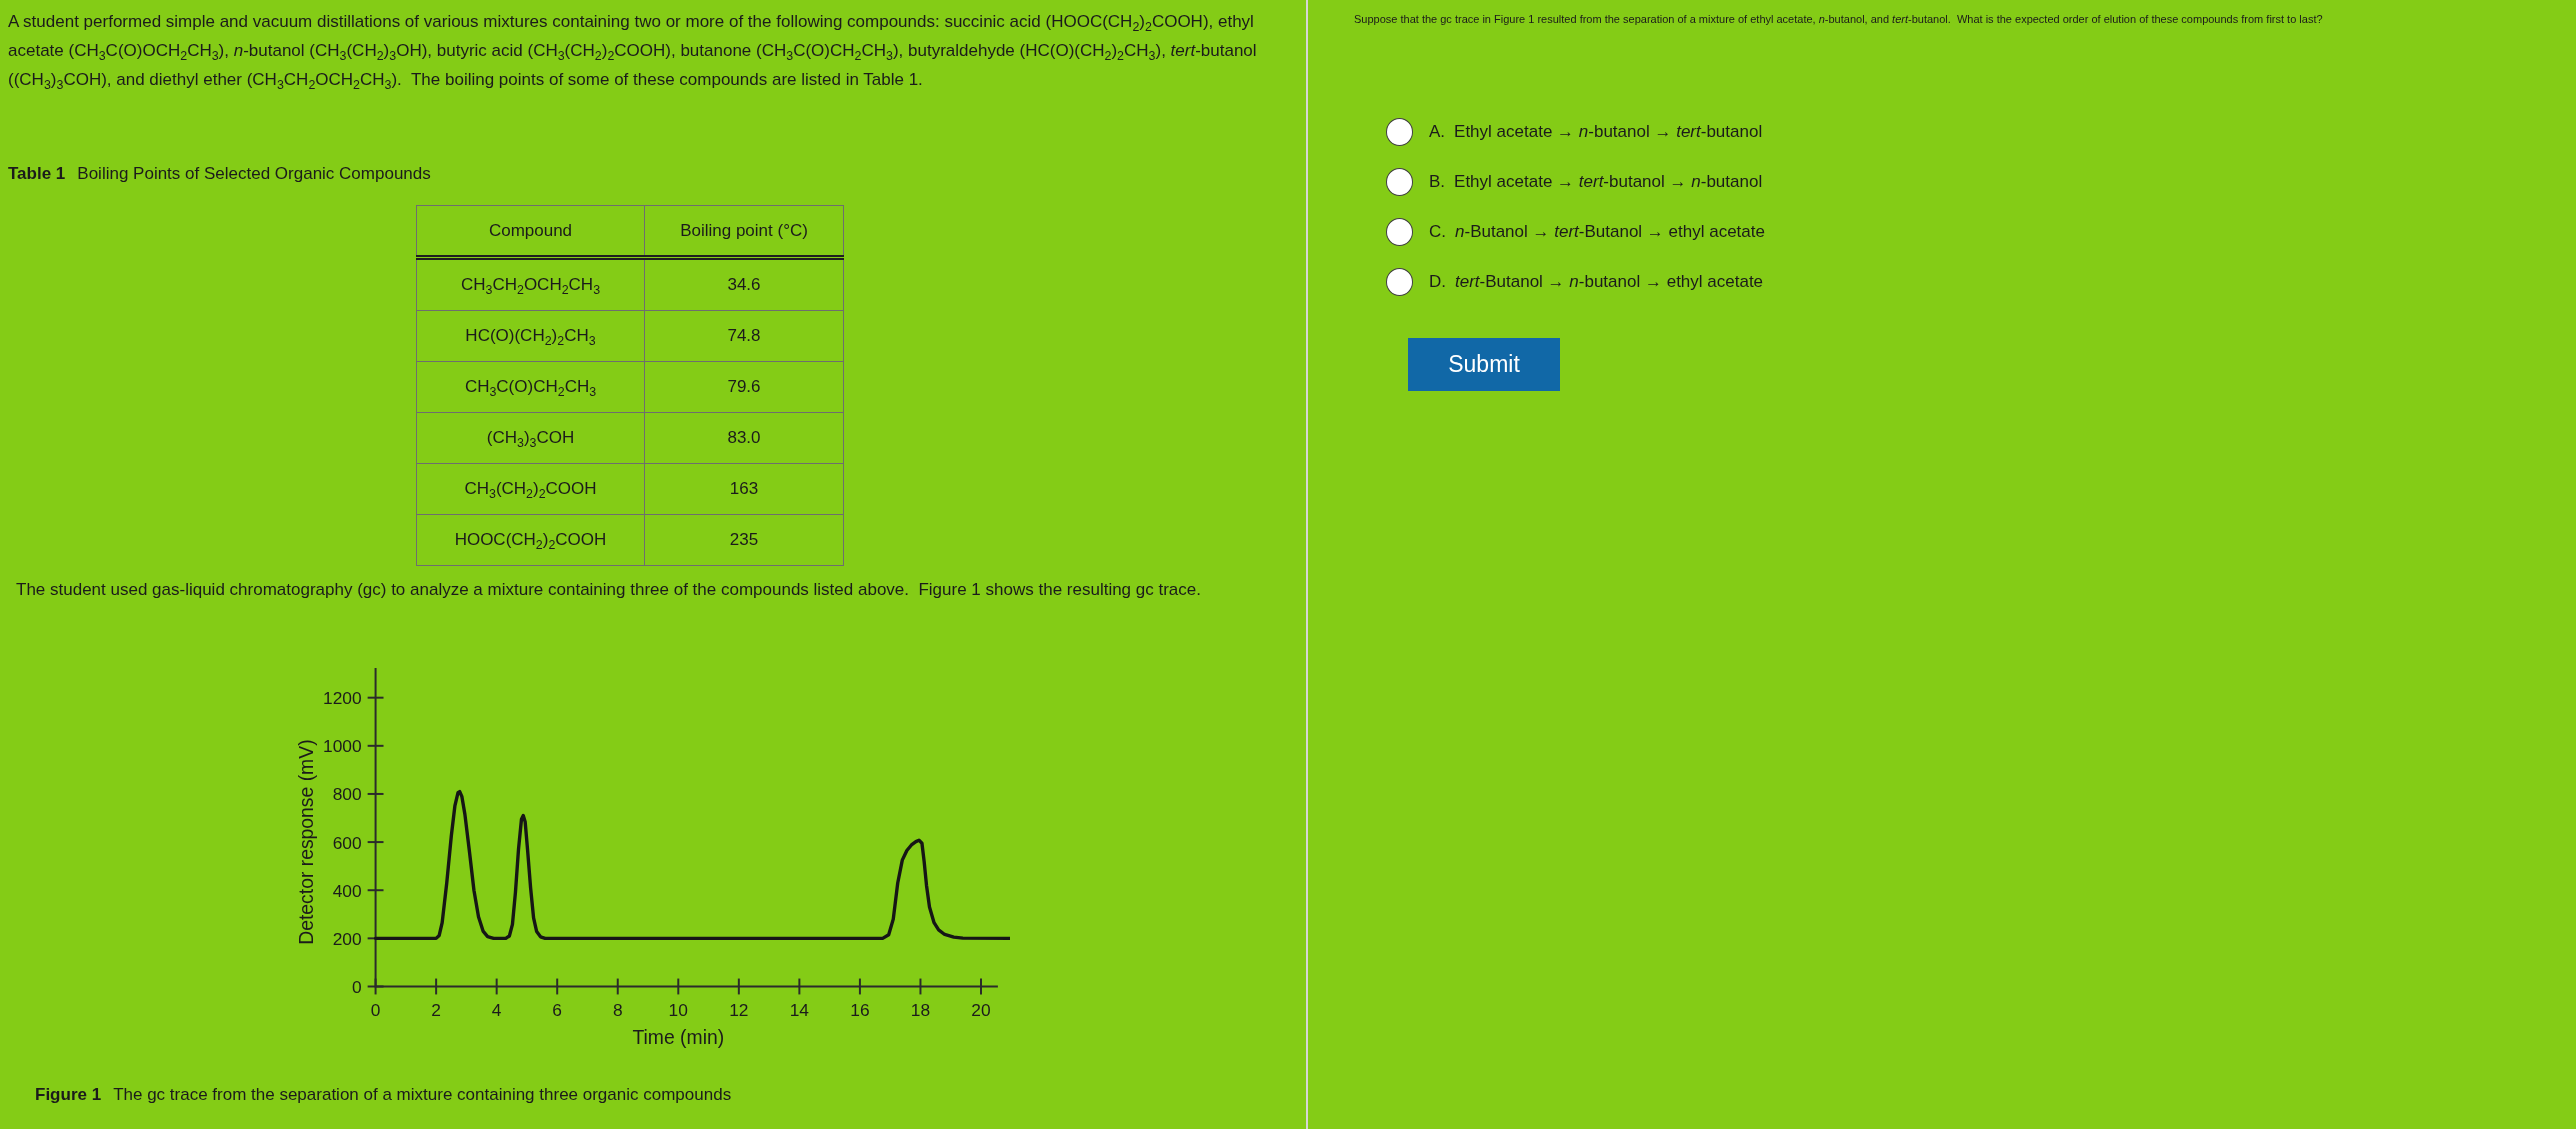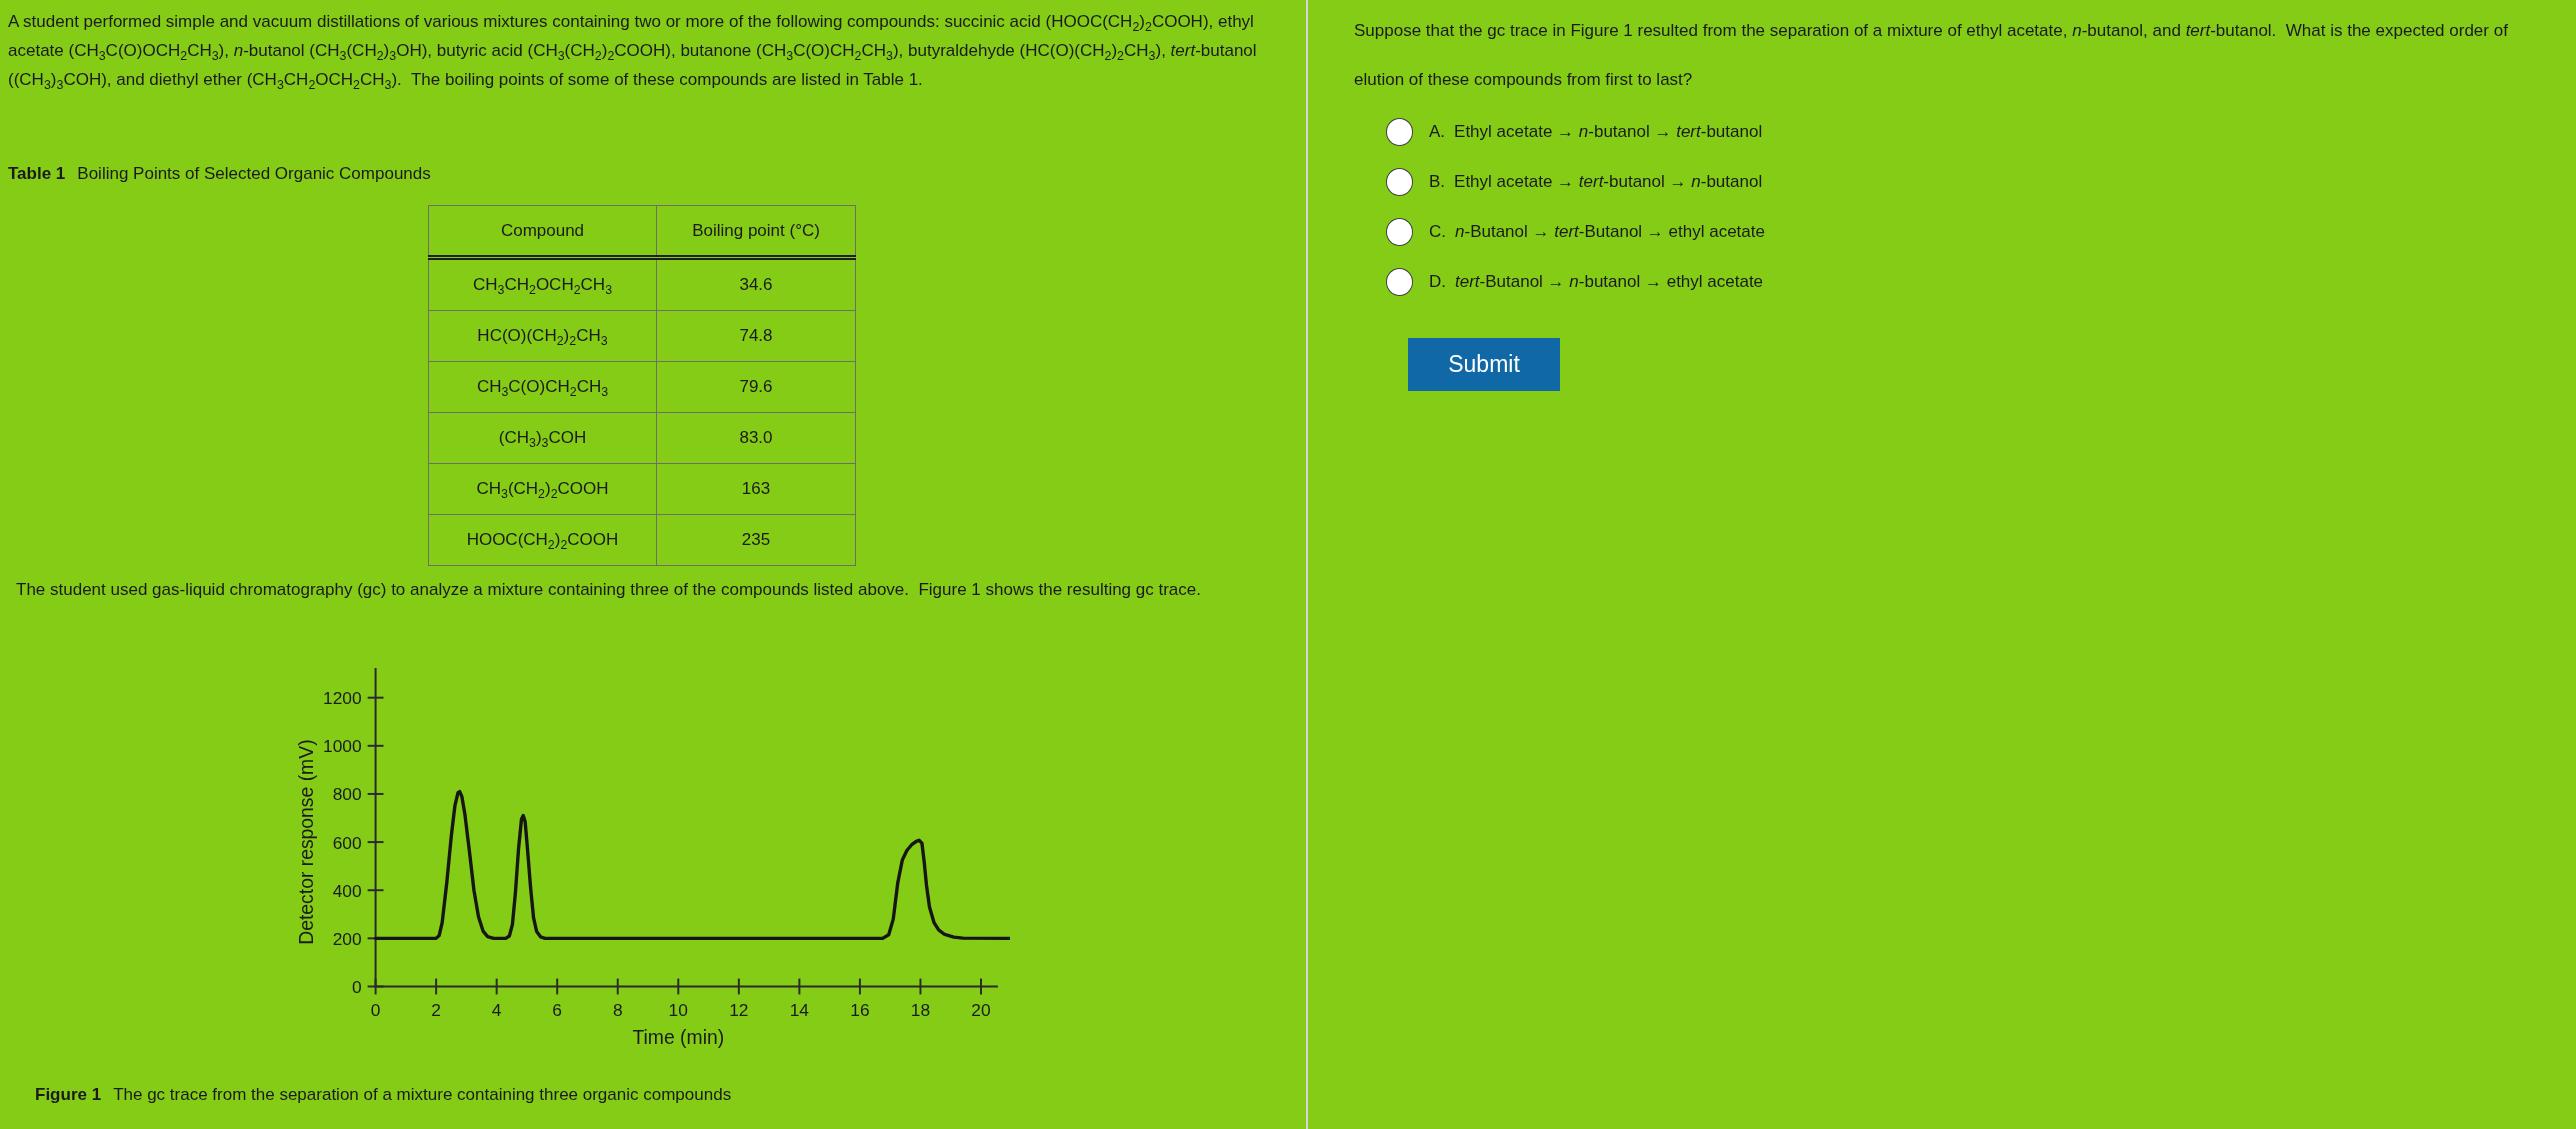--- a/index.html
+++ b/index.html
@@ -10,36 +10,36 @@
   .right-panel{position:absolute;left:1308px;top:0;width:1268px;height:1130px;}
 
   .para{position:absolute;font-size:17px;line-height:29px;margin:0;}
   sub{font-size:12.4px;line-height:0;}
   .intro{left:8px;top:7px;width:1286px;}
   .table-title{left:8px;top:159px;width:1286px;}
   .bold-label{font-weight:bold;margin-right:12px;}
   .gc-para{left:16px;top:574px;width:1286px;line-height:31px;}
   .caption{left:8px;top:1080px;width:1286px;margin-left:27px;}
 
-  table.bp{position:absolute;left:428px;top:205px;border-collapse:collapse;
+  table.bp{position:absolute;left:416px;top:205px;border-collapse:collapse;
            font-size:17px;color:#1b1b1b;table-layout:fixed;padding-left:32px;}
   table.bp th,table.bp td{border:1.5px solid #6e6e6e;text-align:center;vertical-align:middle;
            padding:0;height:50px;font-weight:normal;}
   table.bp th{height:49px;}
   table.bp thead th{border-bottom:5px double #1f1f1f;}
   .col-compound{width:227px;}
   .col-bp{width:198px;}
 
   .figure{position:absolute;left:291px;top:655px;width:719px;height:397px;}
   #gc-chart .axis{stroke:#2b2b2b;stroke-width:2;fill:none;}
   #gc-chart .tick-label{font-size:17.5px;fill:#1b1b1b;font-family:"Liberation Sans",sans-serif;}
   #gc-chart .ax-label{font-size:19.5px;fill:#1b1b1b;font-family:"Liberation Sans",sans-serif;}
   #gc-chart .trace{fill:none;stroke:#161616;stroke-width:3.4;stroke-linejoin:round;stroke-linecap:round;}
 
-  .question{position:absolute;left:46px;top:6px;width:1199px;font-size:17px;line-height:49px;margin:0;}
+  .question{position:absolute;left:46px;top:6px;width:1199px;font-size:11px;line-height:27px;margin:0;}
   .options{position:absolute;left:78px;top:107px;}
   .option-row{display:flex;align-items:center;height:50px;font-size:17px;}
   .radio{box-sizing:border-box;width:27px;height:28px;border:1.6px solid #3f3f3f;border-radius:50%;
          background:#ffffff;margin-right:16px;flex:0 0 auto;cursor:pointer;}
   .opt-letter{margin-right:9px;}
   .submit{position:absolute;left:100px;top:338px;width:152px;height:53px;background:#1168a7;
           color:#ffffff;border:none;font-size:23px;font-family:"Liberation Sans",sans-serif;
           cursor:pointer;}
 </style>
 </head>

